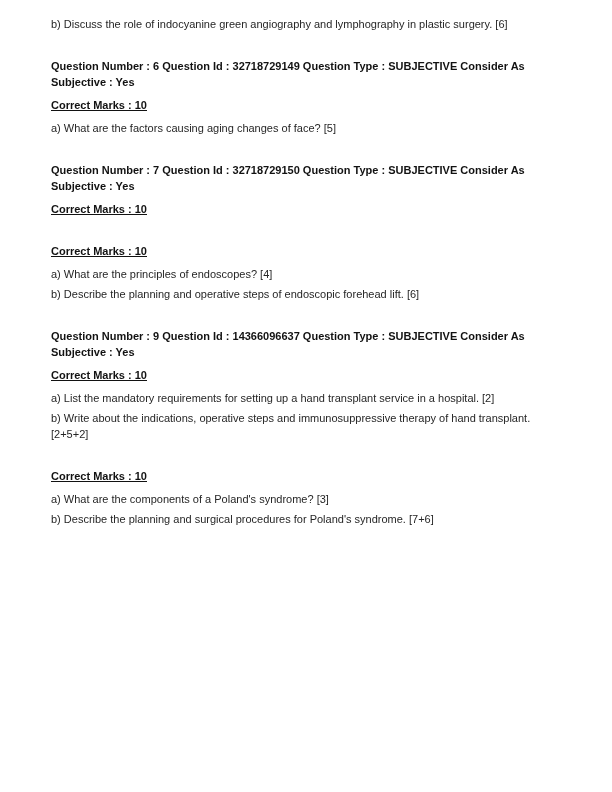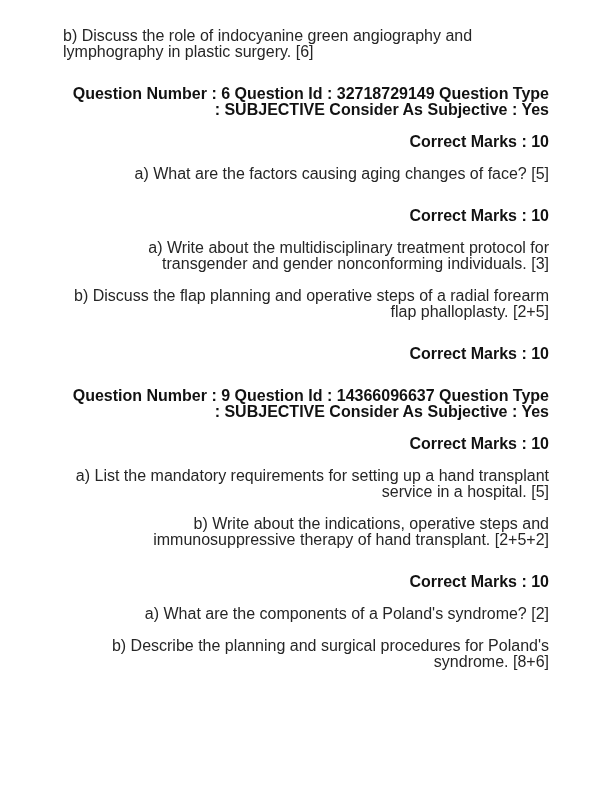--- a/index.html
+++ b/index.html
@@ -14,78 +14,79 @@
     color: #1f1f1f;
     overflow: hidden;
   }
   .page {
     box-sizing: border-box;
     width: 612px;
     height: 792px;
     padding: 12px 47px 20px 47px;
   }
   p {
-    margin: 16px;
-    font-size: 16px;
+    margin: 4px;
+    font-size: 11px;
     line-height: 16px;
     color: #262626;
   }
   .q-header,
   .q-marks {
     font-weight: 700;
     color: #121212;
   }
   .q-marks {
     margin-top: 7px;
+    text-decoration: underline;
   }
   .q-parts {
     margin-top: 7px;
   }
   .question {
     margin-top: 26px;
-    text-align: right;
   }
 </style>
 </head>
 <body>
 
 <div class="page">
 
   <p class="q-part">b) Discuss the role of indocyanine green angiography and lymphography in plastic surgery. [6]</p>
 
   <section class="question">
     <p class="q-header">Question Number : 6 Question Id : 32718729149 Question Type : SUBJECTIVE Consider As Subjective : Yes</p>
     <p class="q-marks">Correct Marks : 10</p>
     <div class="q-parts">
       <p class="q-part">a) What are the factors causing aging changes of face? [5]</p>
     </div>
   </section>
 
   <section class="question">
+    <p class="q-header">Question Number : 7 Question Id : 32718729150 Question Type : SUBJECTIVE Consider As Subjective : Yes</p>
     <p class="q-marks">Correct Marks : 10</p>
-    <div class="q-parts">
-      <p class="q-part">a) Write about the multidisciplinary treatment protocol for transgender and gender nonconforming individuals. [3]</p>
-      <p class="q-part">b) Discuss the flap planning and operative steps of a radial forearm flap phalloplasty. [2+5]</p>
-    </div>
   </section>
 
   <section class="question">
     <p class="q-marks">Correct Marks : 10</p>
+    <div class="q-parts">
+      <p class="q-part">a) What are the principles of endoscopes? [4]</p>
+      <p class="q-part">b) Describe the planning and operative steps of endoscopic forehead lift. [6]</p>
+    </div>
   </section>
 
   <section class="question">
     <p class="q-header">Question Number : 9 Question Id : 14366096637 Question Type : SUBJECTIVE Consider As Subjective : Yes</p>
     <p class="q-marks">Correct Marks : 10</p>
     <div class="q-parts">
-      <p class="q-part">a) List the mandatory requirements for setting up a hand transplant service in a hospital. [5]</p>
+      <p class="q-part">a) List the mandatory requirements for setting up a hand transplant service in a hospital. [2]</p>
       <p class="q-part">b) Write about the indications, operative steps and immunosuppressive therapy of hand transplant. [2+5+2]</p>
     </div>
   </section>
 
   <section class="question">
     <p class="q-marks">Correct Marks : 10</p>
     <div class="q-parts">
-      <p class="q-part">a) What are the components of a Poland's syndrome? [2]</p>
-      <p class="q-part">b) Describe the planning and surgical procedures for Poland's syndrome. [8+6]</p>
+      <p class="q-part">a) What are the components of a Poland's syndrome? [3]</p>
+      <p class="q-part">b) Describe the planning and surgical procedures for Poland's syndrome. [7+6]</p>
     </div>
   </section>
 
 </div>
 
 </body></html>

